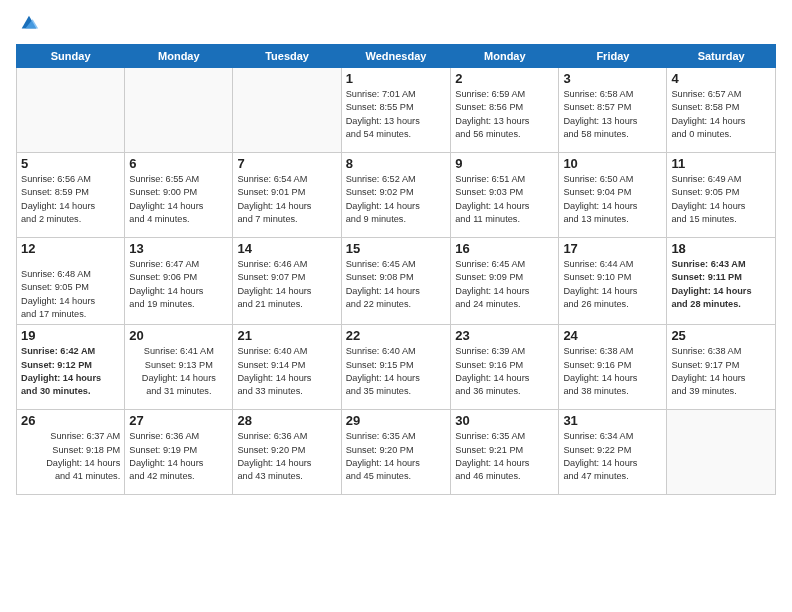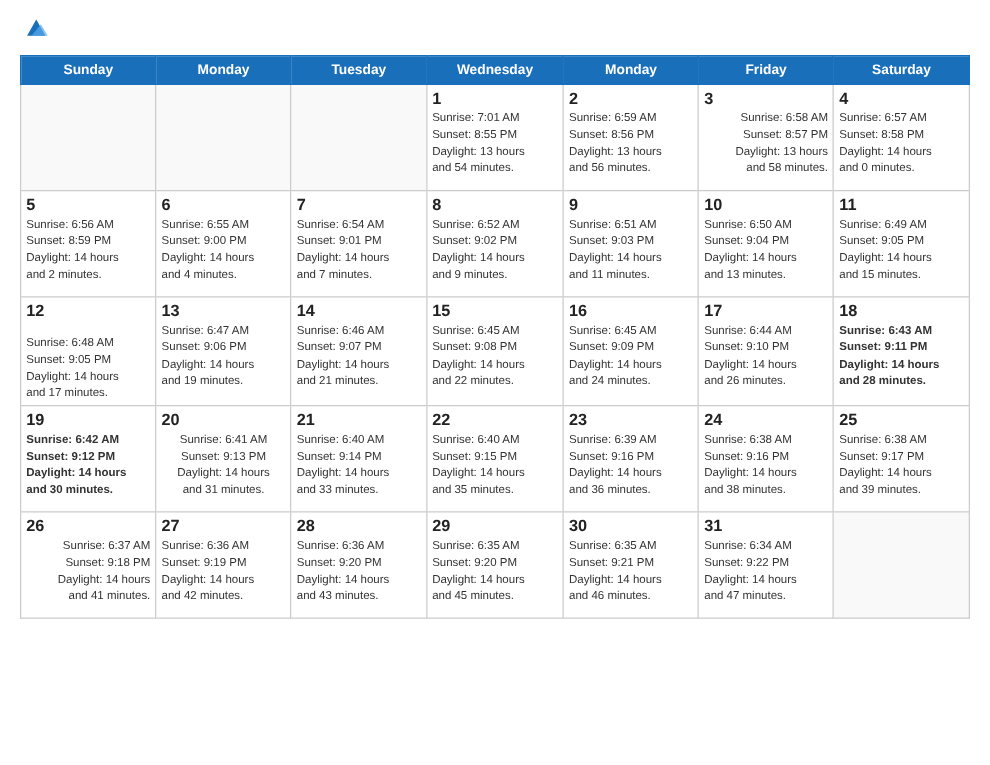--- a/index.html
+++ b/index.html
@@ -140,21 +140,21 @@
           </td>
           <td>
             <span class="day-num">2</span>
             <div class="day-info" style="white-space: pre-line;">Sunrise: 6:59 AM
 Sunset: 8:56 PM
 Daylight: 13 hours
 and 56 minutes.</div>
           </td>
           <td>
             <span class="day-num">3</span>
-            <div class="day-info" style="white-space: pre-line; text-align: right;">Sunrise: 6:58 AM
+            <div class="day-info" style="white-space: pre-line;">Sunrise: 6:58 AM
 Sunset: 8:57 PM
 Daylight: 13 hours
 and 58 minutes.</div>
           </td>
           <td>
             <span class="day-num">4</span>
             <div class="day-info" style="white-space: pre-line;">Sunrise: 6:57 AM
 Sunset: 8:58 PM
 Daylight: 14 hours
 and 0 minutes.</div>

